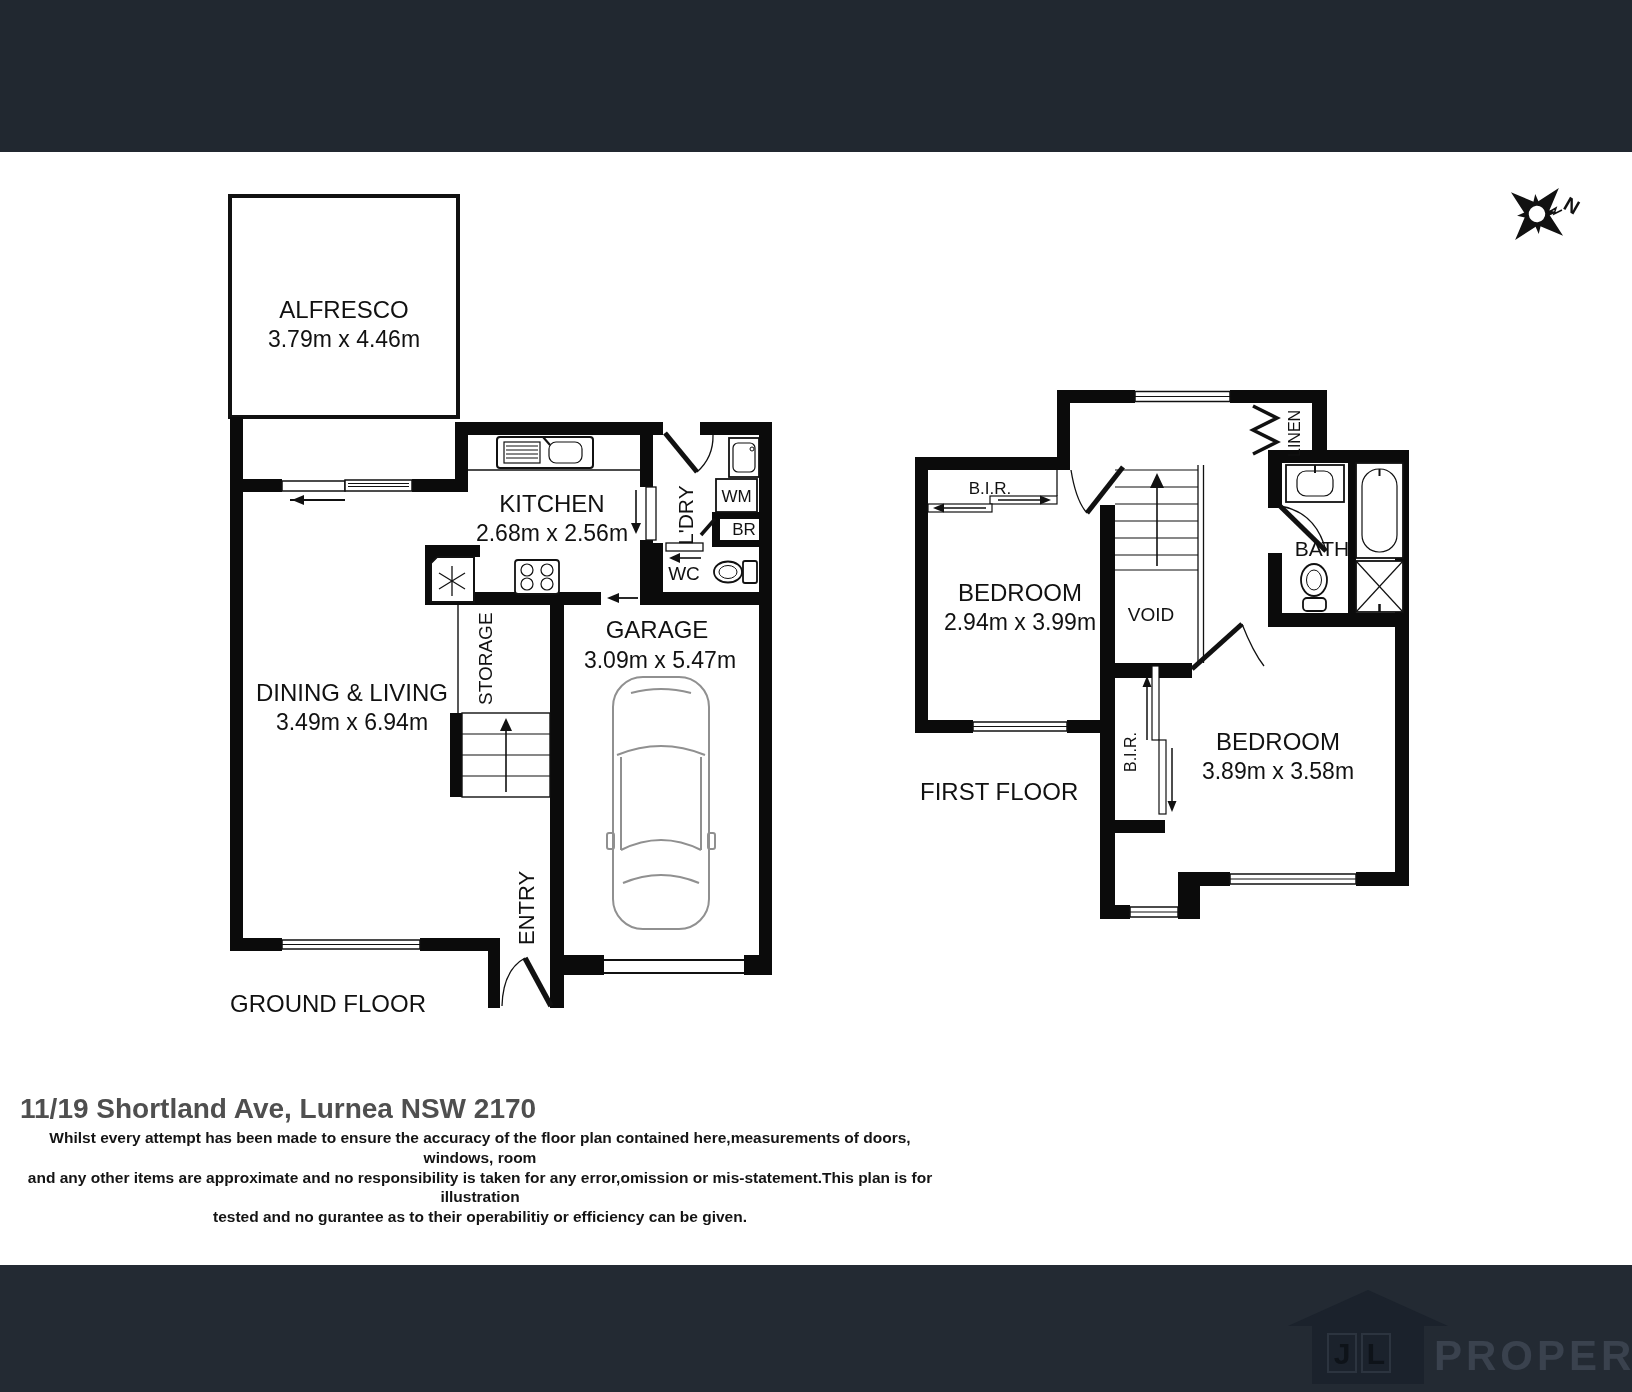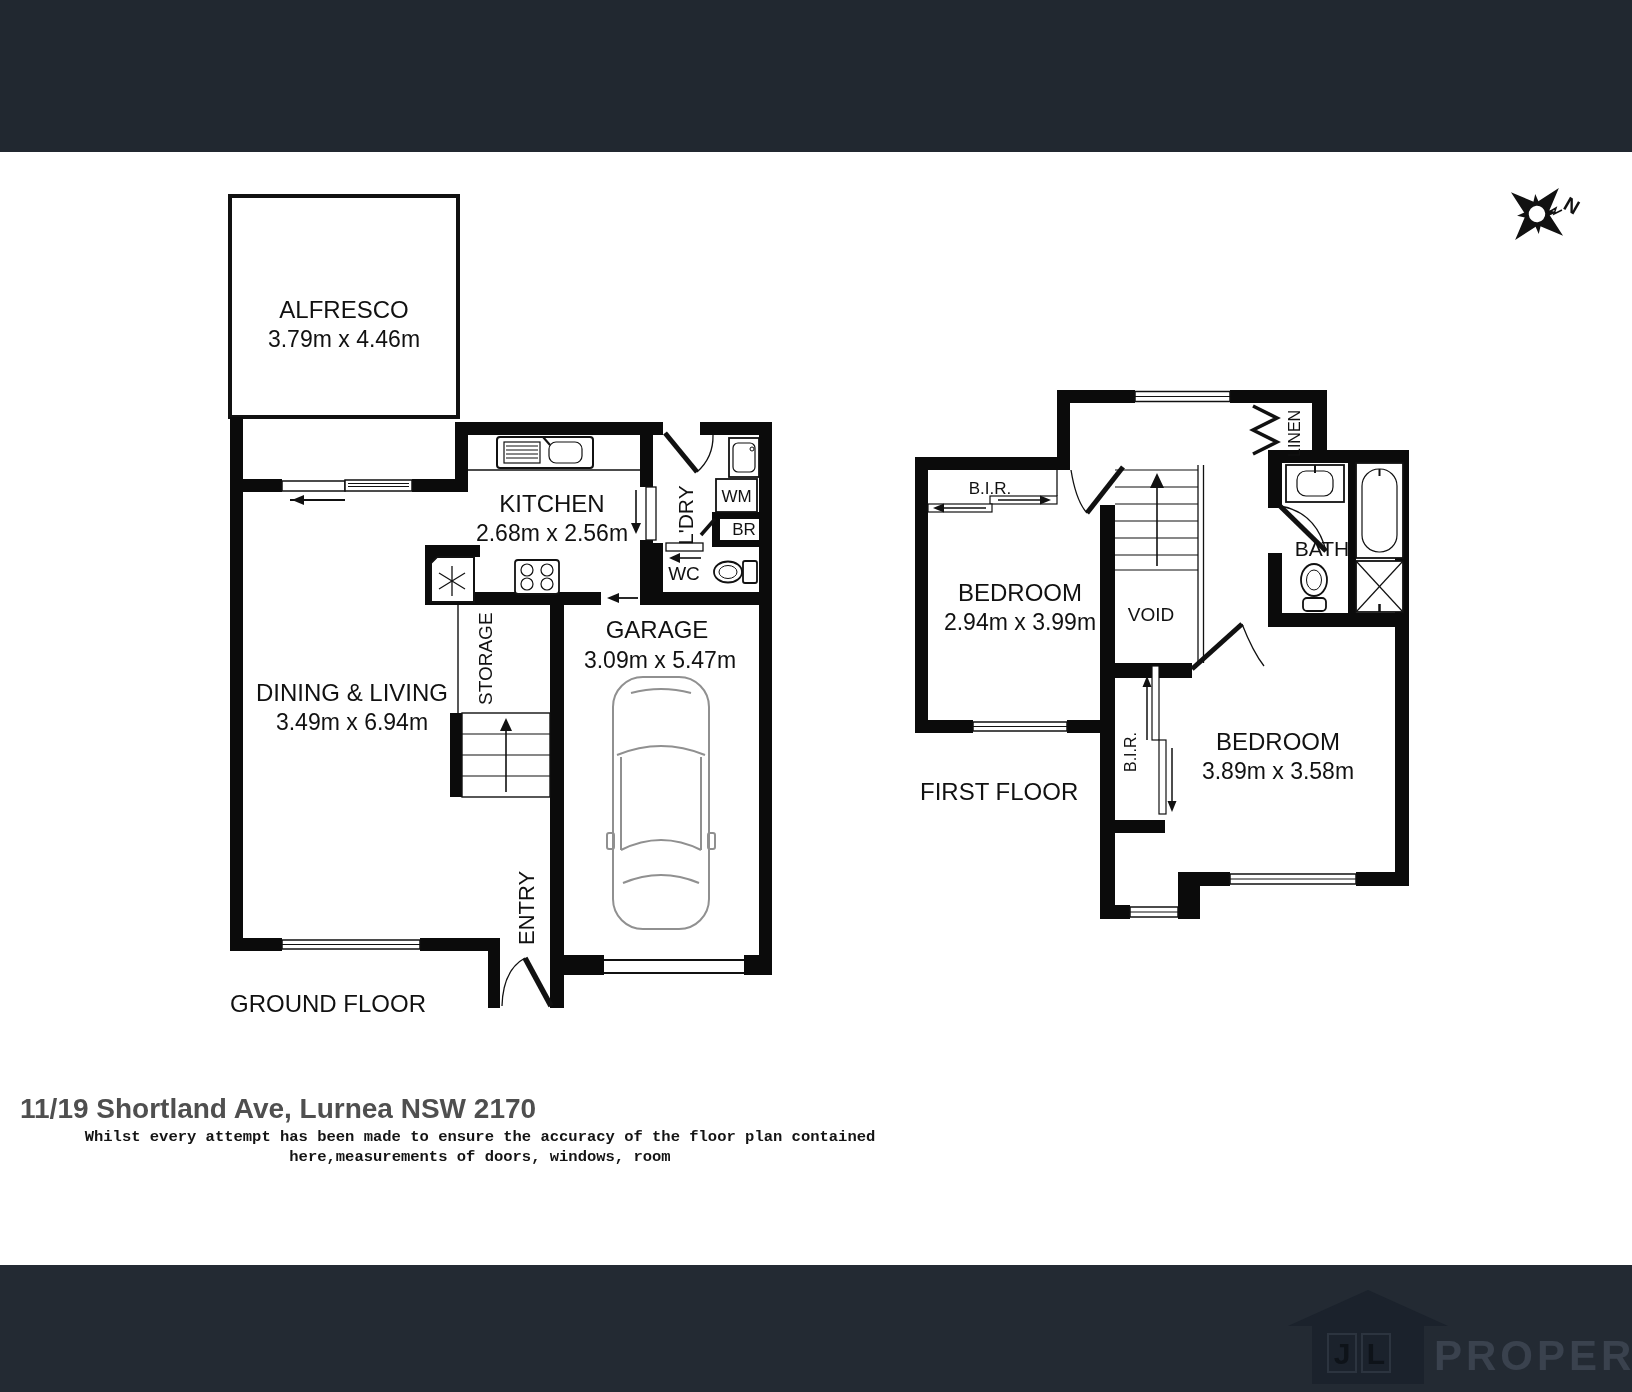--- a/index.html
+++ b/index.html
@@ -7,21 +7,21 @@
         font-family:"Liberation Sans",sans-serif;}
   .band{position:absolute;left:0;width:1632px;}
   .band.header{top:0;height:152px;background:#212830;}
   .band.footer{top:1265px;height:127px;background:#232a33;}
   svg.plan{position:absolute;left:0;top:0;}
   .plan text{font-family:"Liberation Sans",sans-serif;fill:#111;}
   .addr{position:absolute;left:20px;top:1093px;width:920px;text-align:left;
         font-size:28px;font-weight:bold;color:#4f4f4f;letter-spacing:0px;}
   .disc{position:absolute;left:20px;top:1128px;width:920px;text-align:center;
         font-size:15.5px;line-height:19.8px;color:#141414;font-weight:bold;
-        font-stretch:condensed;font-family:Liberation Mono, monospace;}
+        font-stretch:condensed;}
   .bos{position:absolute;left:1252px;top:1078px;width:360px;
        font-size:136px;font-weight:bold;color:#47b5e8;letter-spacing:6px;line-height:1;}
   .jl-logo{position:absolute;left:1288px;top:1282px;}
 </style>
 </head>
 <body>
 
 <div class="page">
 
   <div class="band header"></div>
@@ -323,20 +323,22 @@
         <circle cx="0" cy="0" r="9.5" fill="#fff" stroke="#111" stroke-width="2.5"></circle>
       </g>
       <path d="M 1549,212 l 7,-4 l -2,6 l 8,-4" fill="none" stroke="#111" stroke-width="1.5"></path>
       <text x="1562" y="208" font-size="20" font-weight="bold" transform="rotate(30 1562 208)">N</text>
     </g>
   </svg>
 
   <div class="addr">11/19 Shortland Ave, Lurnea NSW 2170</div>
   <div class="disc">
     <div>Whilst every attempt has been made to ensure the accuracy of the floor plan contained here,measurements of doors, windows, room</div>
+    <div>and any other items are approximate and no responsibility is taken for any error,omission or mis-statement.This plan is for illustration</div>
+    <div>tested and no gurantee as to their operabilitiy or efficiency can be given.</div>
   </div>
 
 
   <div class="band footer"></div>
   <svg class="jl-logo" width="345" height="108" viewBox="0 0 345 108">
     <path d="M 0,44 L 80,8 L 160,44 Z" fill="#1b222c"></path>
     <rect x="24" y="44" width="112" height="58" fill="#1b222c"></rect>
     <rect x="40" y="52" width="28" height="38" fill="none" stroke="#2c343f" stroke-width="2"></rect>
     <rect x="74" y="52" width="28" height="38" fill="none" stroke="#2c343f" stroke-width="2"></rect>
     <text x="54" y="82" font-size="30" font-weight="bold" text-anchor="middle" fill="#0e1319" font-family="Liberation Sans, sans-serif">J</text>

